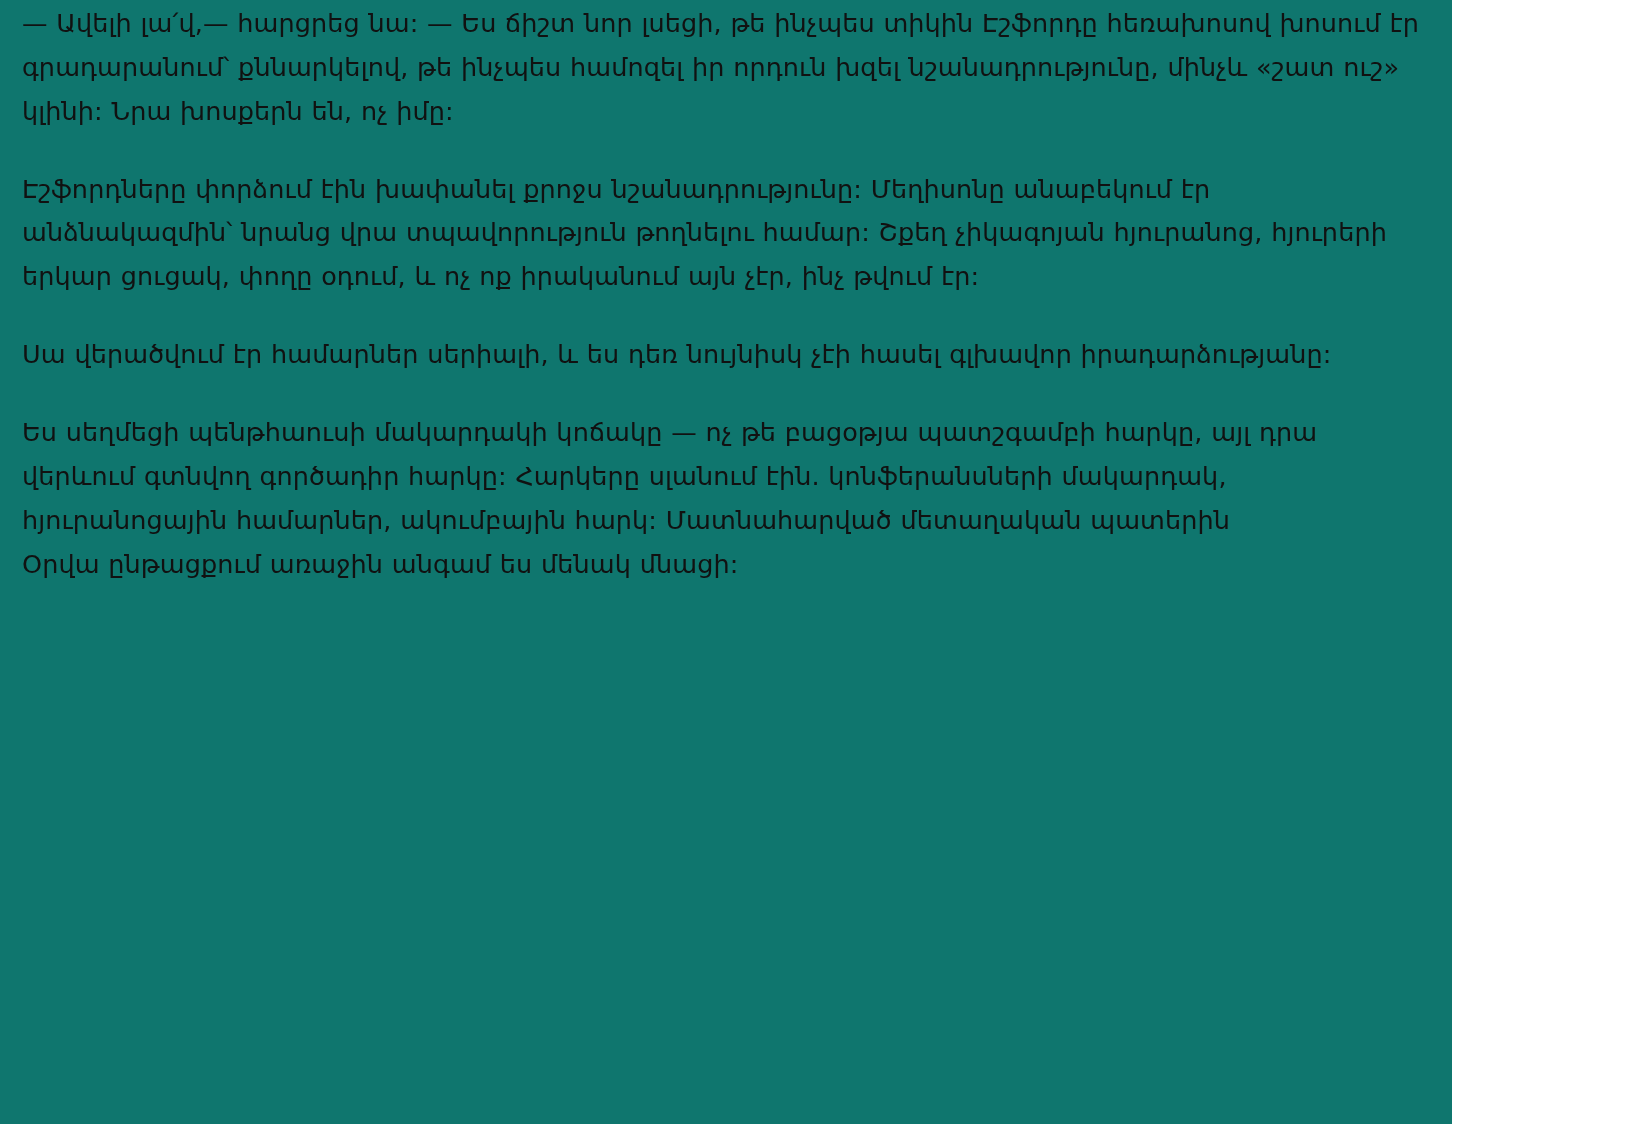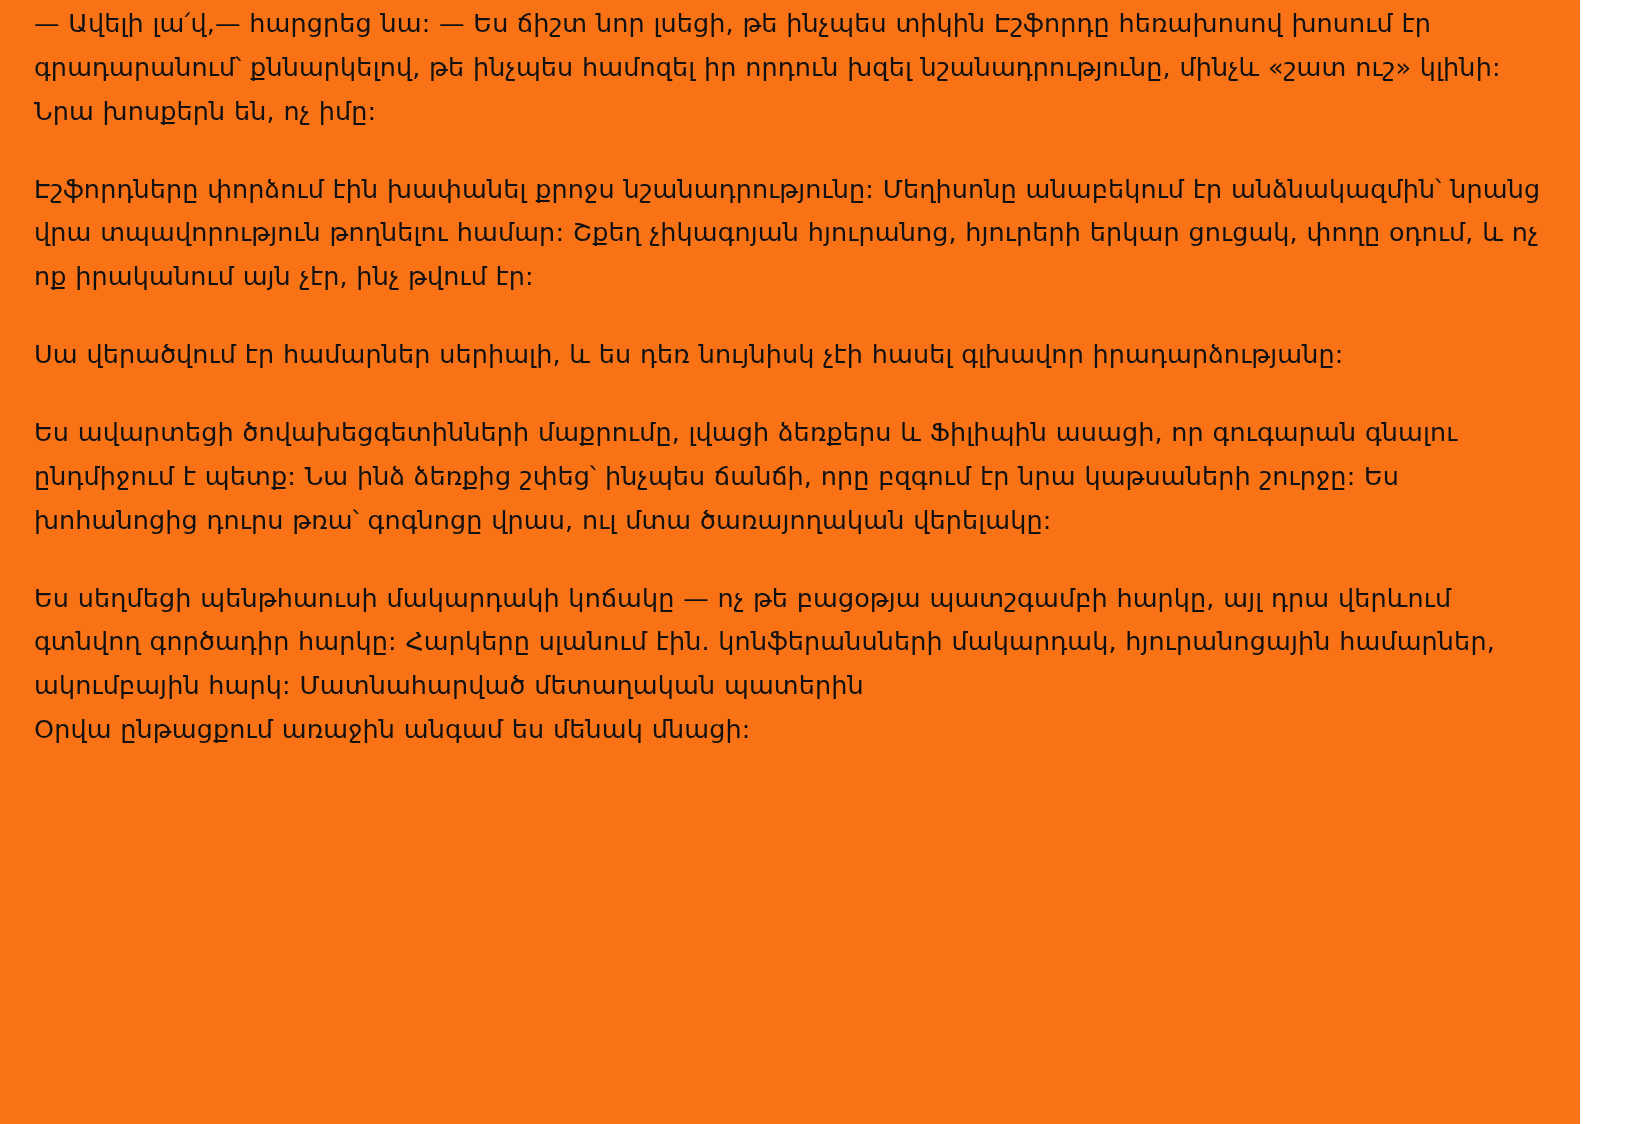--- a/index.html
+++ b/index.html
@@ -6,25 +6,25 @@
     margin: 0;
     padding: 0;
     background: #ffffff;
   }
   body {
     width: 1632px;
     min-height: 1124px;
     font-family: "DejaVu Sans", sans-serif;
   }
   .page {
-    width: 1580px;
+    width: 1452px;
     min-height: 1124px;
     box-sizing: border-box;
-    padding: 0px 30px 0 34px;
-    background: #f97316;
+    padding: 0px 30px 0 22px;
+    background: #0f766e;
     overflow: hidden;
   }
   .doc-body {
     padding-top: 2px;
   }
   p.para {
     margin: 0 0 34px 0;
     font-size: 25.5px;
     line-height: 1.72;
     color: #111111;
@@ -41,17 +41,16 @@
   }
 </style>
 </head>
 <body>
 
 <div class="page">
   <div class="doc-body">
     <p class="para">— Ավելի լա՛վ,— հարցրեց նա: — Ես ճիշտ նոր լսեցի, թե ինչպես տիկին Էշֆորդը հեռախոսով խոսում էր գրադարանում՝ քննարկելով, թե ինչպես համոզել իր որդուն խզել նշանադրությունը, մինչև «շատ ուշ» կլինի: Նրա խոսքերն են, ոչ իմը:</p>
     <p class="para">Էշֆորդները փորձում էին խափանել քրոջս նշանադրությունը: Մեղիսոնը անաբեկում էր անձնակազմին՝ նրանց վրա տպավորություն թողնելու համար: Շքեղ չիկագոյան հյուրանոց, հյուրերի երկար ցուցակ, փողը օդում, և ոչ ոք իրականում այն չէր, ինչ թվում էր:</p>
     <p class="para">Սա վերածվում էր համարներ սերիալի, և ես դեռ նույնիսկ չէի հասել գլխավոր իրադարձությանը:</p>
-    <p class="para">Ես ավարտեցի ծովախեցգետինների մաքրումը, լվացի ձեռքերս և Ֆիլիպին ասացի, որ գուգարան գնալու ընդմիջում է պետք: Նա ինձ ձեռքից շփեց՝ ինչպես ճանճի, որը բզգում էր նրա կաթսաների շուրջը: Ես խոհանոցից դուրս թռա՝ գոգնոցը վրաս, ուլ մտա ծառայողական վերելակը:</p>
     <p class="para last">Ես սեղմեցի պենթհաուսի մակարդակի կոճակը — ոչ թե բացօթյա պատշգամբի հարկը, այլ դրա վերևում գտնվող գործադիր հարկը: Հարկերը սլանում էին. կոնֆերանսների մակարդակ, հյուրանոցային համարներ, ակումբային հարկ: Մատնահարված մետաղական պատերին</p>
     <p class="para">Օրվա ընթացքում առաջին անգամ ես մենակ մնացի:</p>
   </div>
 </div>
 
 </body></html>

